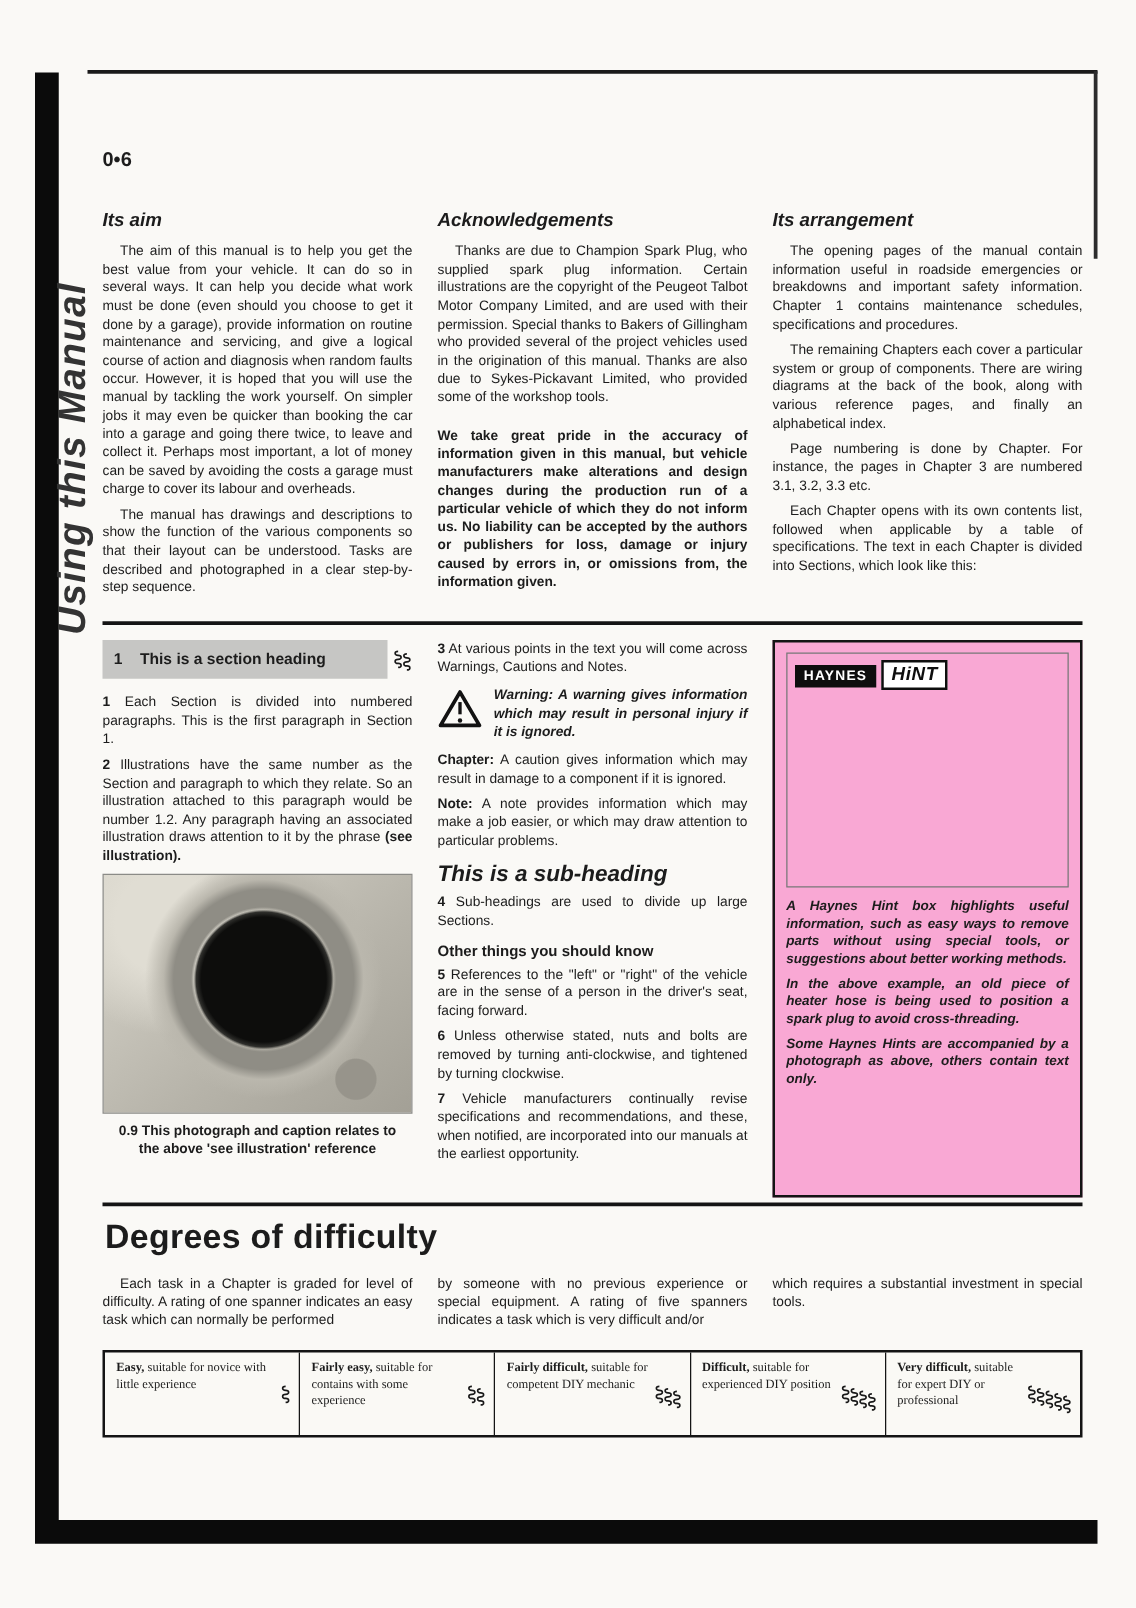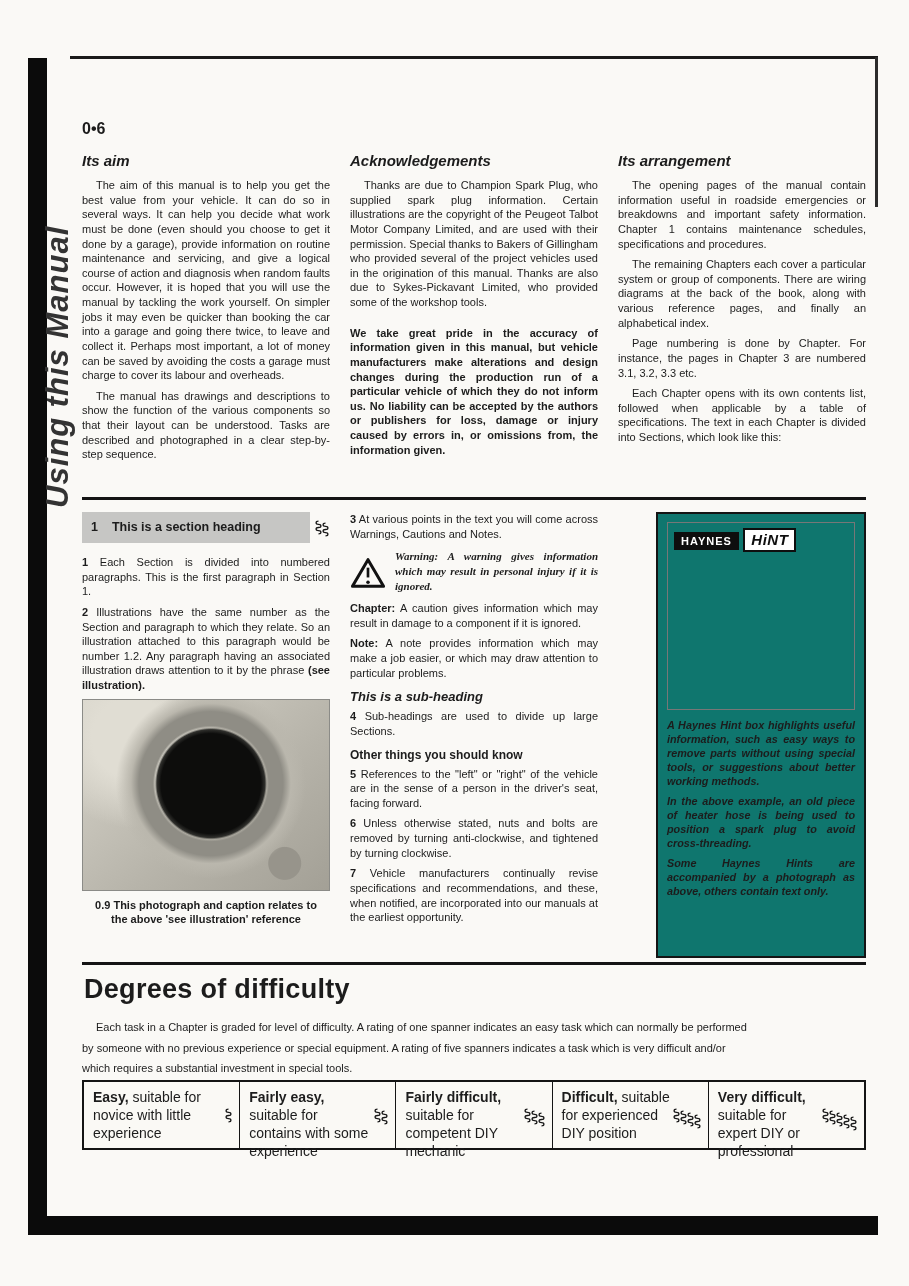--- a/index.html
+++ b/index.html
@@ -23,21 +23,21 @@
 
   .sidebar-title {
     position: absolute; left: 40px; top: 148px; height: 360px; width: 40px;
     writing-mode: vertical-rl; transform: rotate(180deg);
     font-size: 31px; font-weight: bold; font-style: italic;
     color: #333; letter-spacing: 1px; white-space: nowrap;
   }
 
   
   .intro-grid {
-    position: absolute; left: 82px; top: 152px; width: 784px;
+    position: absolute; left: 82px; top: 168px; width: 784px;
     display: grid; grid-template-columns: 1fr 1fr 1fr; column-gap: 20px;
   }
   .intro-grid h3 { font-size: 15px; font-weight: bold; font-style: italic; margin-bottom: 9px; }
   p.body { font-size: 11px; line-height: 1.33; text-align: justify; margin-bottom: 6px; }
   p.indent { text-indent: 14px; }
   p.boldpara { font-size: 11px; line-height: 1.33; text-align: justify; font-weight: bold; margin-top: 16px; }
 
   .divider1 { position: absolute; left: 82px; top: 497px; width: 784px; height: 3px; background: #141414; }
   .divider2 { position: absolute; left: 82px; top: 962px; width: 784px; height: 3px; background: #141414; }
 
@@ -67,30 +67,30 @@
       radial-gradient(circle at 82% 86%, #97948b 0 16px, transparent 17px),
       radial-gradient(circle at 20% 20%, #e0ddd3 0 40px, transparent 90px),
       linear-gradient(140deg, #d8d5cb 0%, #b6b3a9 60%, #a3a096 100%);
     border: 1px solid #8b8b87;
   }
   .photo-caption {
     margin-top: 7px; font-size: 11px; font-weight: bold; text-align: center; line-height: 1.3;
     padding: 0 4px;
   }
 
-  .warning-row { display: flex; gap: 9px; margin: 8px 0 8px 0; align-items: flex-end; font-family: Liberation Serif, serif; }
+  .warning-row { display: flex; gap: 9px; margin: 8px 0 8px 0; align-items: flex-start; }
   .warning-row .tri { flex: 0 0 auto; padding-top: 2px; }
   .warning-text { font-size: 11px; font-weight: bold; font-style: italic; line-height: 1.33; text-align: justify; }
-  .subheading { font-size: 13px; font-weight: bold; font-style: italic; margin: 9px 0 5px 0; }
+  .subheading { font-size: 18px; font-weight: bold; font-style: italic; margin: 9px 0 5px 0; }
   .minor-heading { font-size: 12px; font-weight: bold; margin: 9px 0 5px 0; }
 
   
   .hint-box {
-    border: 2px solid #141414; background: #0f766e;
-    height: 446px; padding: 8px 9px; overflow: hidden; margin-left: 38px;
+    border: 2px solid #141414; background: #f9a8d4;
+    height: 446px; padding: 8px 9px; overflow: hidden;
   }
   .hint-photo {
     position: relative; width: 100%; height: 188px; border: 1px solid #777;
     background:
       linear-gradient(90deg, transparent 44%, rgba(40,40,36,.8) 47% 53%, transparent 56%),
       radial-gradient(circle at 30% 62%, #dcd9cf 0 26px, transparent 70px),
       radial-gradient(circle at 70% 80%, #8b887f 0 20px, transparent 60px),
       linear-gradient(100deg, #918f88 0%, #b4b1a7 35%, #767younger471 0%, #767471 60%, #55534d 82%, #3e3c37 100%);
     margin-bottom: 8px;
   }
@@ -100,29 +100,29 @@
     background: #fff; border: 2px solid #0e0e0e; color: #0e0e0e;
     font-weight: bold; font-size: 15px; font-style: italic; letter-spacing: .5px;
     padding: 1px 6px 2px 6px; display: inline-block; margin-top: -1px;
   }
   .hint-box p { font-size: 10.8px; font-weight: bold; font-style: italic; line-height: 1.3; text-align: justify; margin-bottom: 6px; }
 
   
   .dod-heading { position: absolute; left: 84px; top: 974px; font-size: 27px; font-weight: bold; letter-spacing: .3px; }
   .dod-intro {
     position: absolute; left: 82px; top: 1020px; width: 784px;
-    display: grid; grid-template-columns: 1fr; column-gap: 20px;
+    display: grid; grid-template-columns: 1fr 1fr 1fr; column-gap: 20px;
   }
   .ratings-bar {
     position: absolute; left: 82px; top: 1080px; width: 784px; height: 70px;
     border: 2px solid #141414; display: flex; background: #faf9f5;
   }
   .rating-cell { flex: 1; display: flex; padding: 7px 6px 6px 9px; gap: 4px; }
   .rating-cell + .rating-cell { border-left: 1.5px solid #141414; }
-  .rating-cell p { font-size: 14px; line-height: 1.28; flex: 1; }
+  .rating-cell p { font-size: 10px; line-height: 1.28; flex: 1; font-family: Liberation Serif, serif; }
   .rating-cell .spanners { flex: 0 0 auto; align-self: center; }
 </style>
 </head>
 <body>
 
 <div class="page">
 
   <div class="scan-top"></div>
   <div class="scan-left"></div>
   <div class="scan-bottom"></div>

